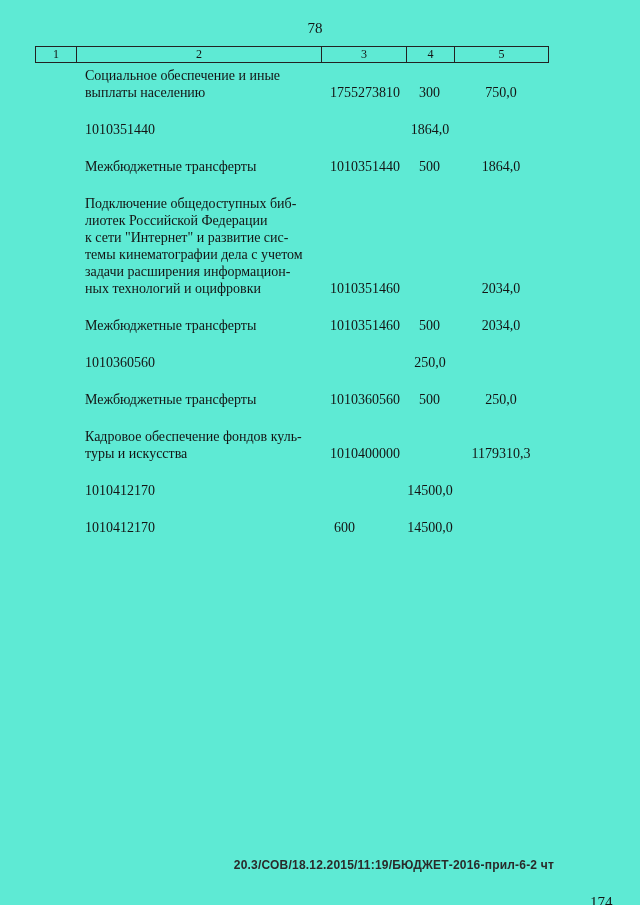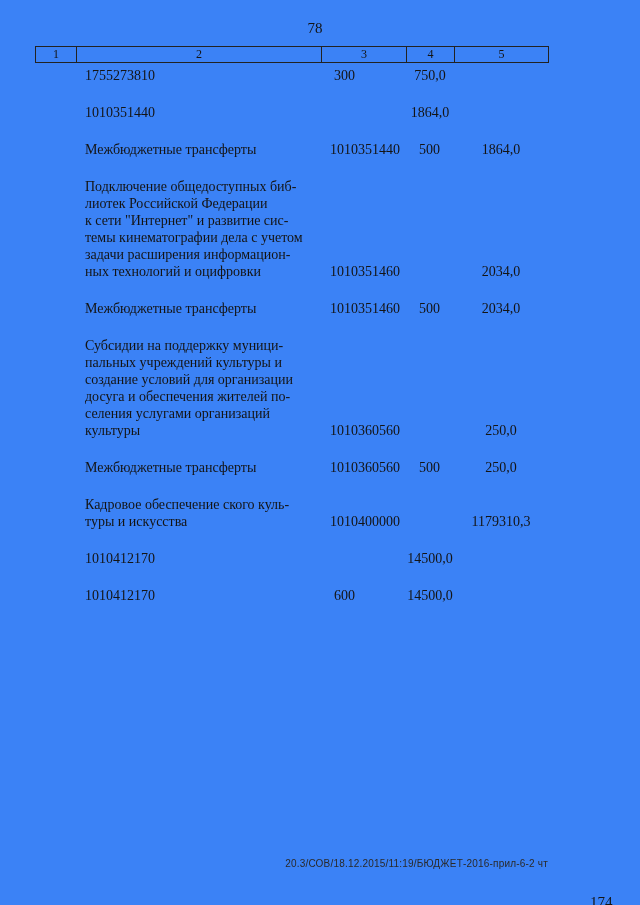--- a/index.html
+++ b/index.html
@@ -5,21 +5,21 @@
   html, body {
     margin: 0;
     padding: 0;
     background: #e8e8e8;
   }
   .page {
     position: relative;
     width: 640px;
     height: 905px;
     margin: 0 auto;
-    background: #3b82f6;
+    background: #5eead4;
     font-family: "Liberation Serif", serif;
     color: #141414;
     overflow: hidden;
     box-shadow: 0 0 2px rgba(0,0,0,0.25);
   }
   .top-num {
     position: absolute;
     top: 20px;
     left: 0;
     width: 630px;
@@ -70,25 +70,26 @@
   .cell-vr {
     padding-left: 12px;
   }
   .cell-amount {
     text-align: center;
     padding-right: 2px;
   }
   .stamp {
     position: absolute;
     top: 858px;
-    right: 92px;
+    right: 86px;
     font-family: "Liberation Sans", sans-serif;
-    font-size: 10px;
+    font-size: 12px;
     color: #2a2a2a;
     letter-spacing: 0.2px;
+    font-weight: bold;
   }
   .bottom-num {
     position: absolute;
     top: 874px;
     left: 590px;
     font-size: 15px;
     margin-top: 20px;
   }
 </style>
 </head>
@@ -105,20 +106,22 @@
       <div class="header-cell">2</div>
       <div class="header-cell">3</div>
       <div class="header-cell">4</div>
       <div class="header-cell">5</div>
     </div>
 
     <div class="rows">
 
       <div class="row">
         <div></div>
+        <div class="cell-name">Социальное обеспечение и иные
+выплаты населению</div>
         <div class="cell-code">1755273810</div>
         <div class="cell-vr">300</div>
         <div class="cell-amount">750,0</div>
       </div>
 
       <div class="row">
         <div></div>
         <div class="cell-code">1010351440</div>
         <div class="cell-vr"></div>
         <div class="cell-amount">1864,0</div>
@@ -148,42 +151,36 @@
       <div class="row">
         <div></div>
         <div class="cell-name">Межбюджетные трансферты</div>
         <div class="cell-code">1010351460</div>
         <div class="cell-vr">500</div>
         <div class="cell-amount">2034,0</div>
       </div>
 
       <div class="row">
         <div></div>
-        <div class="cell-name">Субсидии на поддержку муници-
-пальных учреждений культуры и
-создание условий для организации
-досуга и обеспечения жителей по-
-селения услугами организаций
-культуры</div>
         <div class="cell-code">1010360560</div>
         <div class="cell-vr"></div>
         <div class="cell-amount">250,0</div>
       </div>
 
       <div class="row">
         <div></div>
         <div class="cell-name">Межбюджетные трансферты</div>
         <div class="cell-code">1010360560</div>
         <div class="cell-vr">500</div>
         <div class="cell-amount">250,0</div>
       </div>
 
       <div class="row">
         <div></div>
-        <div class="cell-name">Кадровое обеспечение ского куль-
+        <div class="cell-name">Кадровое обеспечение фондов куль-
 туры и искусства</div>
         <div class="cell-code">1010400000</div>
         <div class="cell-vr"></div>
         <div class="cell-amount">1179310,3</div>
       </div>
 
       <div class="row">
         <div></div>
         <div class="cell-code">1010412170</div>
         <div class="cell-vr"></div>

